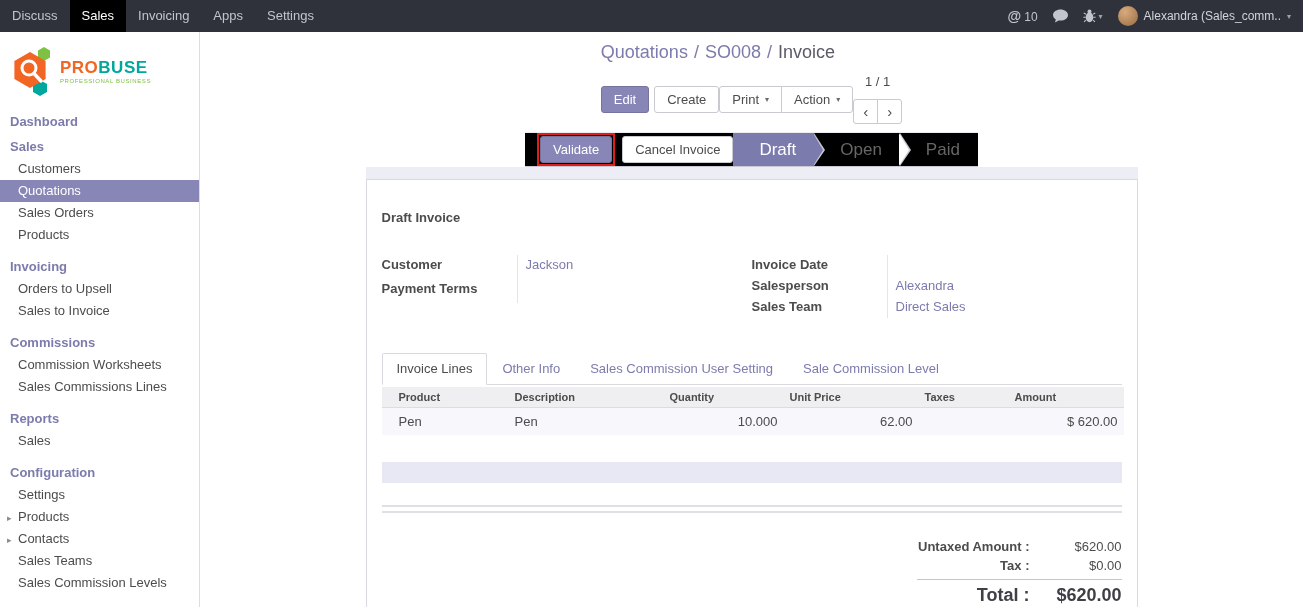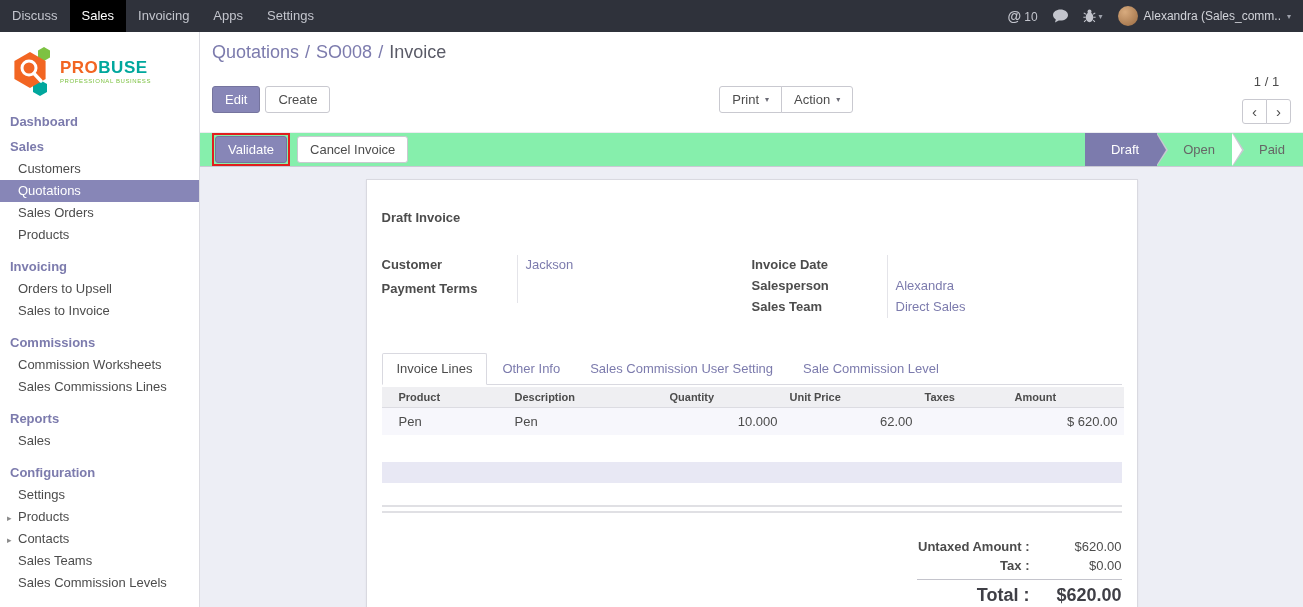--- a/index.html
+++ b/index.html
@@ -31,21 +31,21 @@
     background: radial-gradient(circle at 35% 30%, #d8ab7e, #9a6b42); display: inline-block;
   }
   .user-name { font-size: 12px; color: #d2d4da; }
 
   
   .main-wrap { flex: 1; display: flex; min-height: 0; }
   .sidebar {
     width: 200px; flex: 0 0 200px; background: #fff;
     border-right: 1px solid #dcdce2; overflow: hidden; padding-bottom: 10px;
   }
-  .content { flex: 1; display: flex; flex-direction: column; min-width: 0; }
+  .content { flex: 1; display: flex; flex-direction: column; min-width: 0; align-items: center; }
 
   
   .logo { display: flex; align-items: center; gap: 6px; padding: 12px 8px 10px 10px; cursor: pointer; }
   .logo-title { font-size: 17px; font-weight: bold; letter-spacing: .5px; line-height: 1; }
   .lt-left { color: #f26522; }
   .lt-right { color: #00a79d; }
   .logo-sub { font-size: 6px; color: #7dc242; letter-spacing: .6px; margin-top: 2px; }
   .side-heading {
     color: #7c7bad; font-weight: bold; padding: 4px 4px 4px 10px; cursor: pointer; margin-top: 2px;
   }
@@ -75,29 +75,29 @@
   .btn-group { display: inline-flex; }
   .btn-group .btn { border-radius: 0; margin-left: -1px; }
   .btn-group .btn:first-child { border-radius: 3px 0 0 3px; margin-left: 0; }
   .btn-group .btn:last-child { border-radius: 0 3px 3px 0; }
   .btn .caret { color: #6b6b75; }
   .pager-value { font-size: 13px; color: #4c4c4c; }
   .pager-btn { padding: 3px 9px; font-size: 15px; line-height: 17px; }
 
   
   .statusbar-row {
-    background: #86efac; border-top: 1px solid #ececf1; border-bottom: 1px solid #c9c9d4;
+    background: #000000; border-top: 1px solid #ececf1; border-bottom: 1px solid #c9c9d4;
     display: flex; align-items: center; height: 35px; flex: 0 0 35px; padding-left: 12px;
   }
   .highlight-box { border: 2px solid #e01e1e; padding: 1px; display: inline-flex; }
   .cancel-btn { margin-left: 7px; }
   .status-steps { margin-left: auto; display: flex; height: 33px; align-self: flex-start; }
   .status-step {
     position: relative; line-height: 33px; padding: 0 18px 0 26px;
-    color: #666; font-size: 13px; cursor: pointer; background: transparent;
+    color: #666; font-size: 17px; cursor: pointer; background: transparent;
   }
   .status-step.active { background: #7c7bad; color: #fff; }
   .status-step:not(:last-child)::before {
     content: ""; position: absolute; top: 0; right: -11px; width: 0; height: 0;
     border-top: 17px solid transparent; border-bottom: 16px solid transparent;
     border-left: 11px solid #c8c8d2; z-index: 1;
   }
   .status-step:not(:last-child)::after {
     content: ""; position: absolute; top: 0; right: -9px; width: 0; height: 0;
     border-top: 17px solid transparent; border-bottom: 16px solid transparent;

